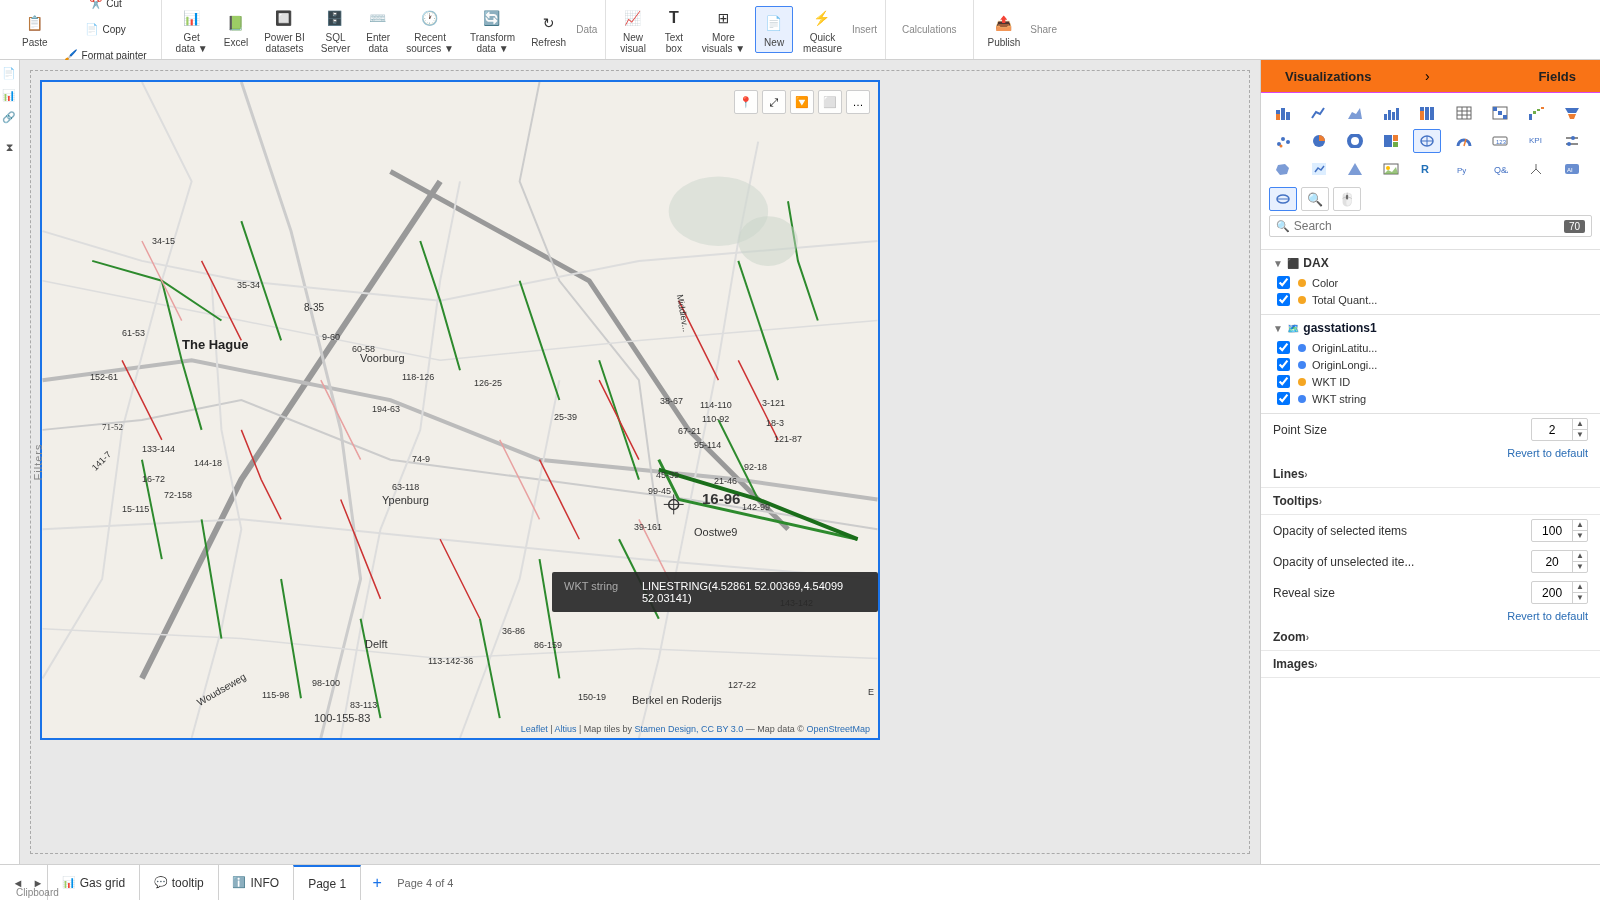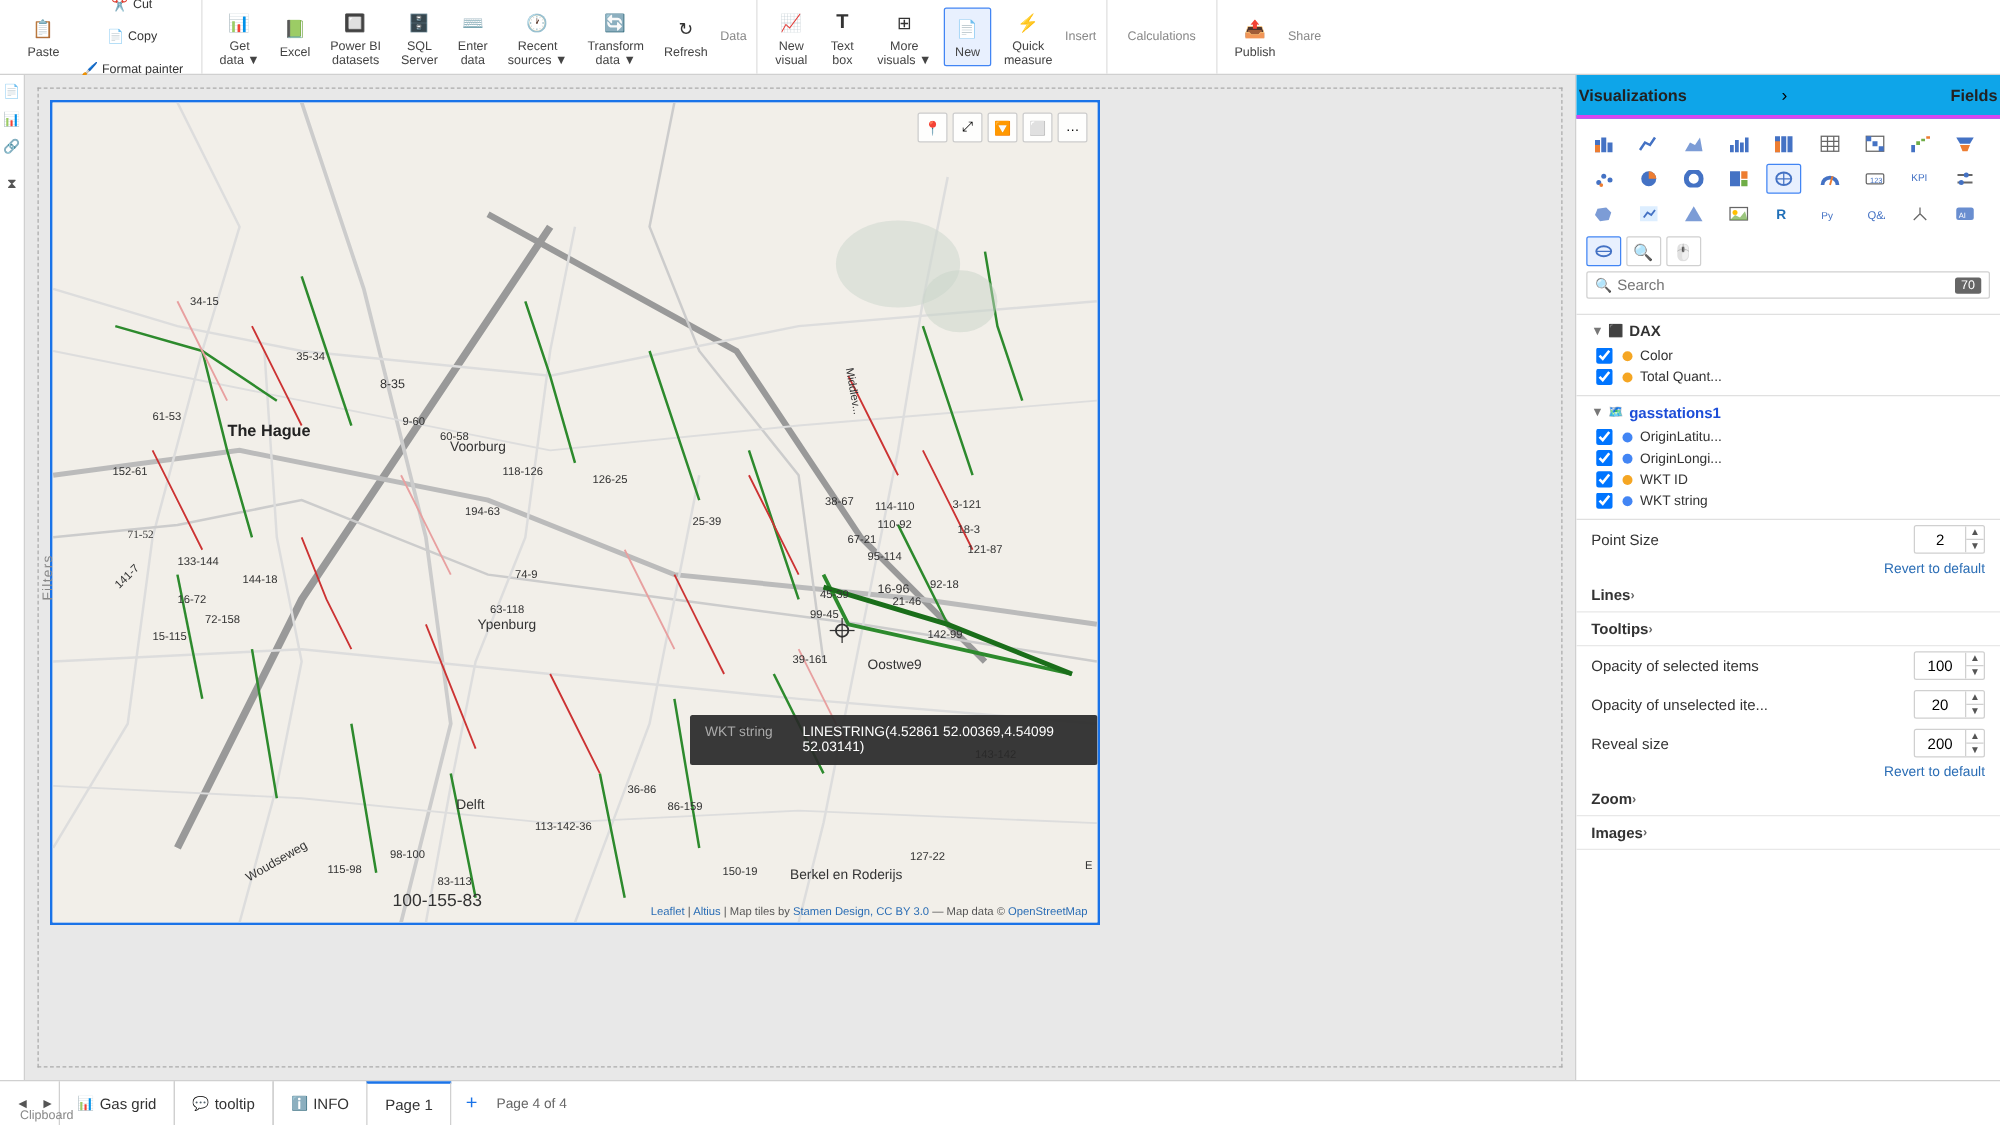--- a/index.html
+++ b/index.html
@@ -170,23 +170,23 @@
       display: flex;
       flex-direction: column;
       flex-shrink: 0;
       overflow-y: auto;
     }
 
     .panel-header {
       display: flex;
       justify-content: space-between;
       align-items: center;
-      padding: 8px 2px;
-      border-bottom: 3px solid #d946ef;
-      background: #0ea5e9;
+      padding: 8px 24px;
+      border-bottom: 1px solid #d946ef;
+      background: #f97316;
     }
     .panel-header-title {
       font-size: 13px;
       font-weight: 600;
       color: #222;
     }
 
     .visualizations-panel {
       padding: 8px;
       border-bottom: 1px solid #e0e0e0;
@@ -247,21 +247,21 @@
     .gasstations-section {
       padding: 6px 12px;
       border-bottom: 1px solid #e0e0e0;
     }
     .gasstations-header {
       display: flex;
       align-items: center;
       gap: 4px;
       margin-bottom: 4px;
     }
-    .gasstations-label { font-size: 12px; font-weight: 600; color: #1d4ed8; }
+    .gasstations-label { font-size: 12px; font-weight: 600; color: #0f172a; }
     .map-tools-row {
       display: flex;
       gap: 4px;
       margin-bottom: 4px;
     }
     .map-tool-btn {
       width: 28px; height: 24px;
       border: 1px solid #d0d0d0;
       background: #fff;
       border-radius: 2px;
@@ -668,30 +668,30 @@
         <div class="map-label" style="left:658px;top:318px;font-size:9px;">114-110</div>
         <div class="map-label" style="left:660px;top:332px;font-size:9px;">110-92</div>
         <div class="map-label" style="left:636px;top:344px;font-size:9px;">67-21</div>
         <div class="map-label" style="left:652px;top:358px;font-size:9px;">95-114</div>
         <div class="map-label" style="left:720px;top:316px;font-size:9px;">3-121</div>
         <div class="map-label" style="left:724px;top:336px;font-size:9px;">18-3</div>
         <div class="map-label" style="left:732px;top:352px;font-size:9px;">121-87</div>
         <div class="map-label" style="left:702px;top:380px;font-size:9px;">92-18</div>
         <div class="map-label" style="left:614px;top:388px;font-size:9px;">45-39</div>
         <div class="map-label" style="left:672px;top:394px;font-size:9px;">21-46</div>
-        <div class="map-label" style="left:660px;top:384px;font-size:10px;">16-96</div>
+        <div class="map-label" style="left:660px;top:408px;font-size:15px;font-weight:bold;">16-96</div>
         <div class="map-label" style="left:700px;top:420px;font-size:9px;">142-99</div>
         <div class="map-label" style="left:606px;top:404px;font-size:9px;">99-45</div>
         <div class="map-label" style="left:592px;top:440px;font-size:9px;">39-161</div>
         <div class="map-label" style="left:548px;top:498px;font-size:9px;">19-74</div>
         <div class="map-label" style="left:460px;top:544px;font-size:9px;">36-86</div>
         <div class="map-label" style="left:270px;top:596px;font-size:9px;">98-100</div>
         <div class="map-label" style="left:220px;top:608px;font-size:9px;">115-98</div>
         <div class="map-label" style="left:308px;top:618px;font-size:9px;">83-113</div>
-        <div class="map-label" style="left:272px;top:630px;font-size:14px;">100-155-83</div>
+        <div class="map-label" style="left:272px;top:630px;font-size:11px;">100-155-83</div>
         <div class="map-label" style="left:492px;top:558px;font-size:9px;">86-159</div>
         <div class="map-label" style="left:536px;top:610px;font-size:9px;">150-19</div>
         <div class="map-label" style="left:686px;top:598px;font-size:9px;">127-22</div>
         <div class="map-label" style="left:738px;top:516px;font-size:9px;">143-142</div>
         <div class="map-label" style="left:386px;top:574px;font-size:9px;">113-142-36</div>
         <div class="map-label" style="left:48px;top:374px;font-size:9px;transform:rotate(-45deg);">141-7</div>
         <div class="map-label" style="left:826px;top:605px;font-size:9px;">E</div>
 
         <div class="map-tooltip">
           <div class="map-tooltip-row">

